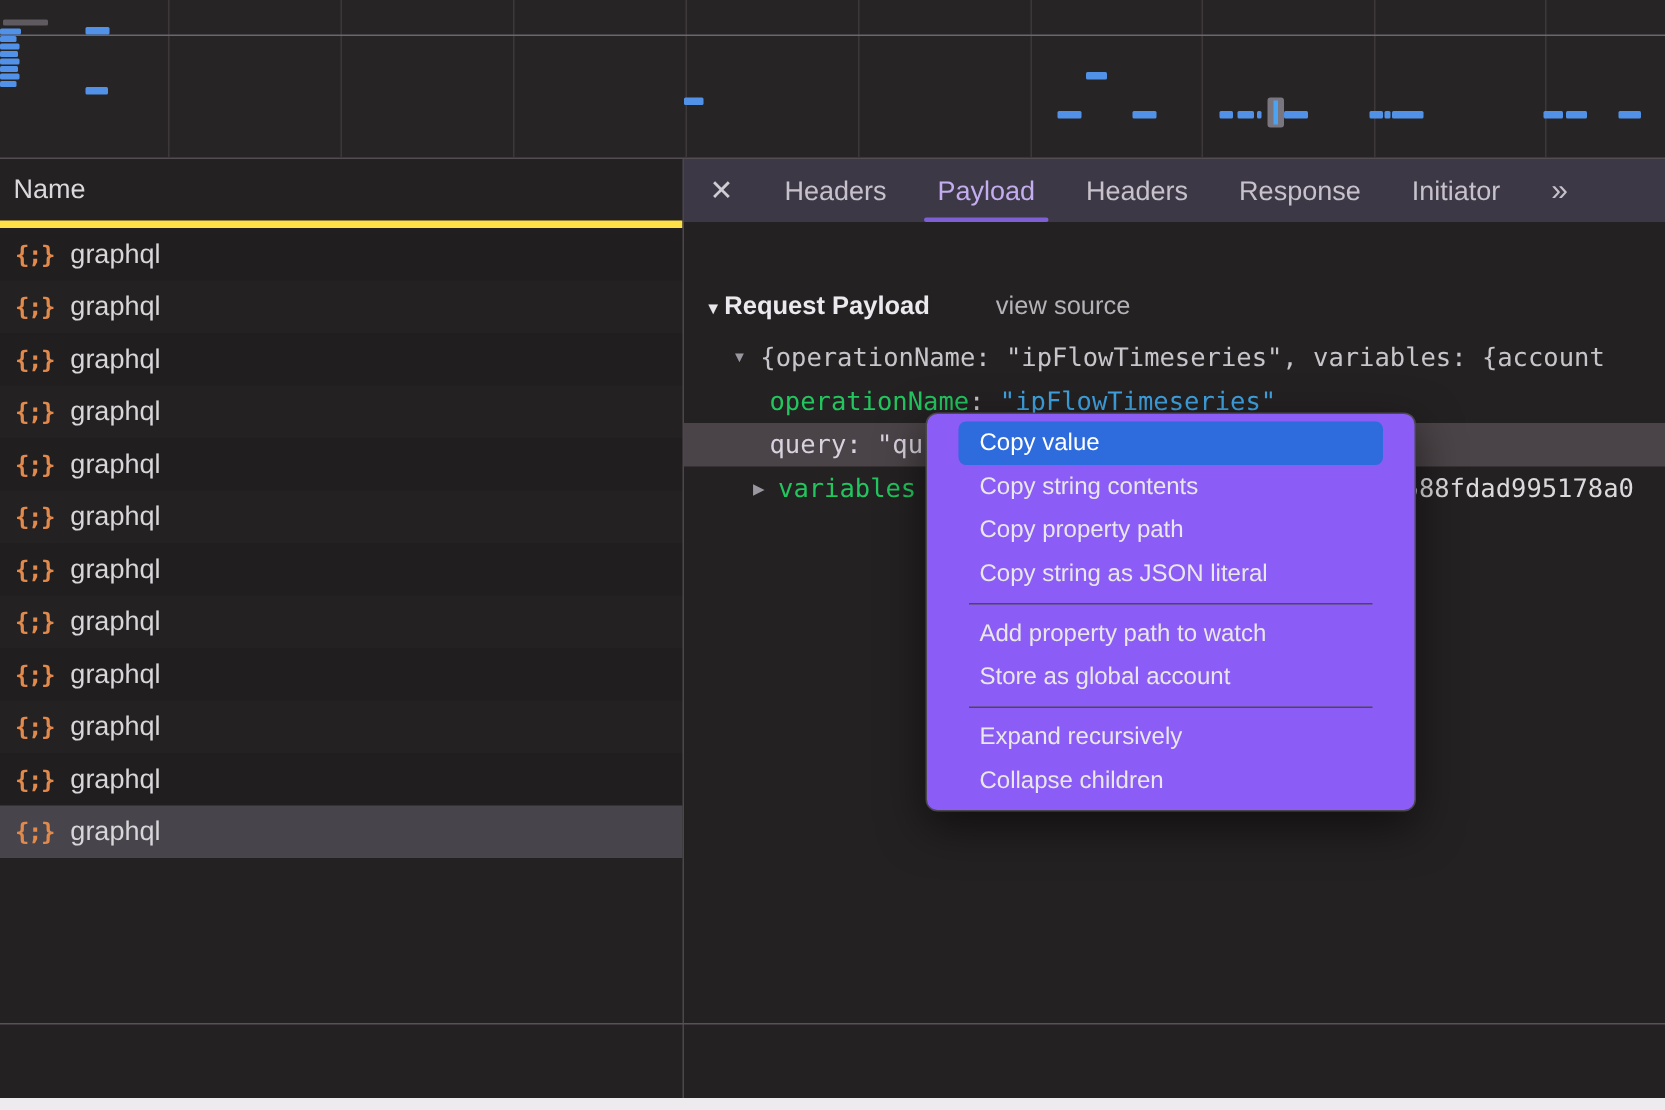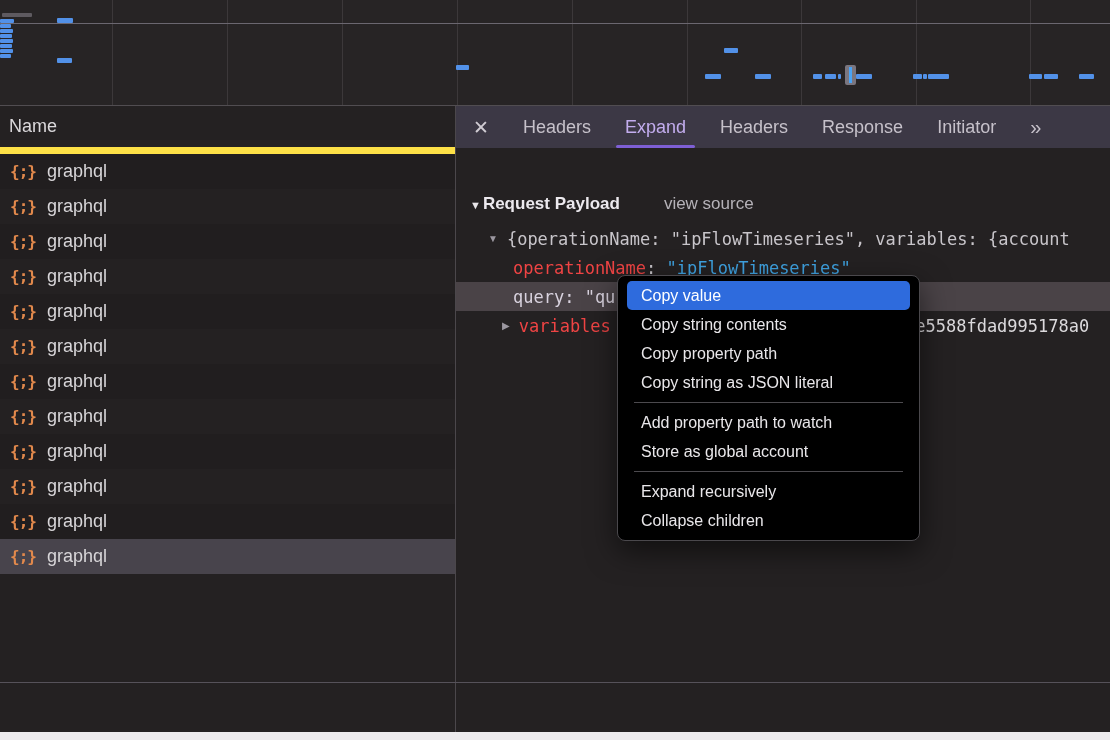--- a/index.html
+++ b/index.html
@@ -13,21 +13,21 @@
   .ov-hline{position:absolute;left:0;right:0;top:23px;height:1px;background:#6b6770;}
   .ov-bar{position:absolute;border-radius:1px;}
   .ov-bar.blue{background:#5291e8;}
   .ov-bar.grey{background:#5e5a60;}
   .ov-marker{position:absolute;background:#7a7680;border-radius:2px;}
   .ov-marker-line{position:absolute;background:#4aa3f5;}
 
   
   .left-panel{position:absolute;left:0;top:106px;width:455px;height:626px;background:#242122;}
   .name-header{height:41px;display:flex;align-items:center;padding-left:9px;
-               border-bottom:7px solid #fde047;color:#dbd9dc;font-size:18px;}
+               border-bottom:5px solid #fde047;color:#dbd9dc;font-size:18px;}
   .req-row{height:35px;display:flex;align-items:center;padding-left:10px;gap:11px;
            font-size:18px;color:#d8d6d9;white-space:nowrap;}
   .req-row:nth-child(odd){background:#211e1f;}
   .req-row.selected{background:#48444c;}
   .req-icon{color:#e2894c;font-family:"DejaVu Sans Mono",monospace;font-size:16px;
             font-weight:bold;letter-spacing:-1px;}
 
   .vdivider{position:absolute;left:455px;top:106px;width:1px;height:626px;background:#4b474b;}
 
   
@@ -44,38 +44,38 @@
 
   .payload-head{display:flex;align-items:baseline;padding:18px 0 0 14px;}
   .ph-tri{font-size:11px;color:#e8e6e9;margin-right:2px;}
   .ph-title{font-size:17px;font-weight:bold;color:#ece9ee;margin-top:28px;}
   .ph-viewsrc{font-size:17px;color:#b5b2b8;margin-left:44px;}
 
   .tree{margin-top:10px;font-family:"DejaVu Sans Mono",monospace;font-size:17px;}
   .t-row{position:relative;height:29px;display:flex;align-items:center;white-space:nowrap;overflow:hidden;}
   .t-tri{font-size:10px;color:#9b97a0;font-family:"Liberation Sans",sans-serif;margin-right:9px;}
   .t-grey{color:#c8c5ca;}
-  .t-key{color:#ef4444;}
+  .t-key{color:#22c55e;}
   .t-str{color:#3fa3e2;}
   .t-colon{color:#c8c5ca;}
   .t-row.l1{padding-left:32px;}
   .t-row.l2{padding-left:57px;}
   .t-row.l3{padding-left:57px;background:#4a4347;}
   .t-row.l4{padding-left:46px;}
   .t-sel{color:#d8d2de;}
   .t-frag{position:absolute;left:449px;top:0;height:29px;display:flex;align-items:center;}
   .t-frag.white{color:#dcdadd;}
 
   
   .footer-line{position:absolute;left:0;top:682px;width:1110px;height:1px;background:#56525a;}
   .bottom-strip{position:absolute;left:0;top:732px;width:1110px;height:8px;background:#edebed;}
 
   
-  .ctx-menu{position:absolute;left:617px;top:275px;width:293px;background:#000000;
-            border:1px solid #4a484c;border-radius:8px;padding:5px 4px;z-index:50;
+  .ctx-menu{position:absolute;left:617px;top:275px;width:293px;background:#8b5cf6;
+            border:1px solid #4a484c;border-radius:8px;padding:5px 16px;z-index:50;
             box-shadow:0 10px 30px rgba(0,0,0,.55);font-size:16px;color:#e9e7ea;}
   .ctx-item{height:29px;display:flex;align-items:center;padding-left:19px;}
   .ctx-item.active{background:#2e6bdd;border-radius:5px;margin:0 5px;padding-left:14px;color:#fff;}
   .ctx-sep{height:1px;background:#4c4a4e;margin:5px 12px;}
 </style>
 </head>
 <body>
 
 <div class="screen">
 
@@ -180,21 +180,21 @@
       </div>
   </div>
 
   <div class="vdivider"></div>
 
   <div class="right-panel">
     <div class="tabbar">
       <span class="close-x">✕</span>
       <div class="tabs" id="tabs">
           <div class="tab">Headers</div>
-          <div class="tab active">Expand</div>
+          <div class="tab active">Payload</div>
           <div class="tab">Headers</div>
           <div class="tab">Response</div>
           <div class="tab">Initiator</div>
         </div>
       <span class="chev">»</span>
     </div>
 
     <div class="payload-head">
       <span class="ph-tri">▼</span>
       <span class="ph-title">Request Payload</span>

